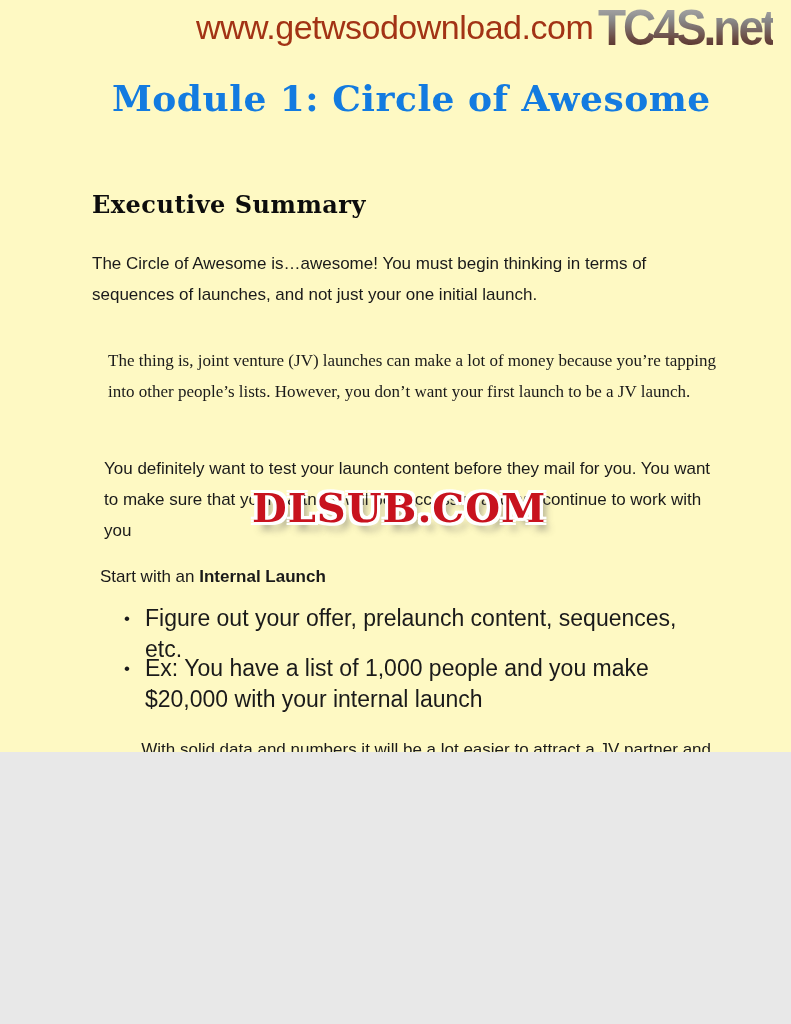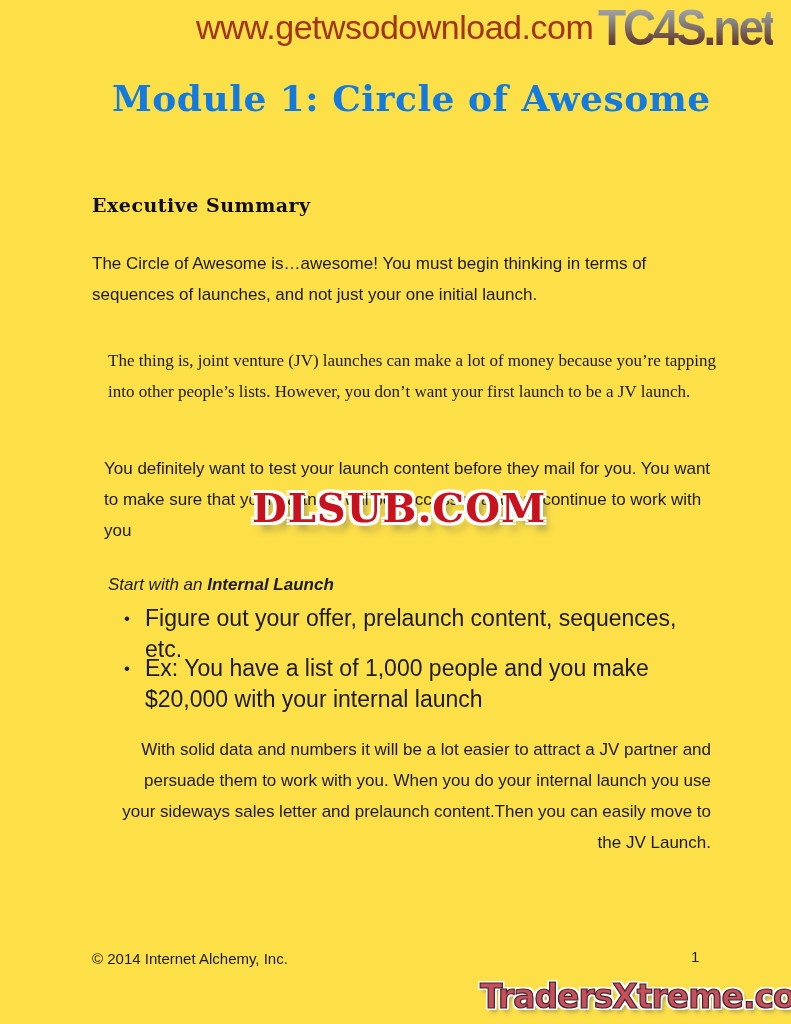--- a/index.html
+++ b/index.html
@@ -1,19 +1,19 @@
 <!DOCTYPE html>
 <html><head>
 <meta charset="utf-8">
 <style>
   html,body{margin:0;padding:0;background:#e8e8e8;}
   .page{
     position:relative;
-    width:791px;height:1024px;
-    background:#fde047;
+    width:791px;height:752px;
+    background:#fef9c3;
     overflow:hidden;
     font-family:"Liberation Sans",sans-serif;
     color:#1a1a1a;
   }
   
   .header-url{
     position:absolute;left:196px;top:8px;
     font-family:"Liberation Sans",sans-serif;
     font-size:34px;line-height:38px;
     color:#a23315;
@@ -41,21 +41,21 @@
     font-weight:800;
     font-size:36px;line-height:44px;
     color:#137be0;
     letter-spacing:0.5px;
     white-space:nowrap;
   }
   .section-heading{
     position:absolute;left:92px;top:190px;
     font-family:"DejaVu Serif",serif;
     font-weight:800;
-    font-size:19px;line-height:30px;
+    font-size:24px;line-height:30px;
     color:#0d0d0d;
     letter-spacing:0.5px;
   }
   
   .para{
     position:absolute;left:92px;width:616px;
     font-size:17px;line-height:31px;
     color:#1a1a1a;
   }
   .p1{top:248px;}
@@ -131,21 +131,21 @@
   <h1 class="doc-title" style="margin:0;">Module 1: Circle of Awesome</h1>
 
   <h2 class="section-heading" style="margin:0;">Executive Summary</h2>
 
   <p class="para p1" style="margin:0;">The Circle of Awesome is…awesome! You must begin thinking in terms of sequences of launches, and not just your one initial launch.</p>
 
   <p class="para p2" style="margin:16px;font-family:Liberation Serif, serif;">The thing is, joint venture (JV) launches can make a lot of money because you’re tapping into other people’s lists. However, you don’t want your first launch to be a JV launch.</p>
 
   <p class="para p3" style="margin:12px;">You definitely want to test your launch content before they mail for you. You want to make sure that your partners will be successful and will continue to work with you</p>
 
-  <p class="para start-line" style="margin:16px;font-style:italic;"><span>Start with an </span><b>Internal Launch</b></p>
+  <p class="para start-line" style="margin:8px;"><span>Start with an </span><b>Internal Launch</b></p>
 
   <div class="bullet b1">Figure out your offer, prelaunch content, sequences, etc.</div>
 
   <div class="bullet b2">Ex: You have a list of 1,000 people and you make $20,000 with your internal launch</div>
 
   <p class="para closing" style="margin:0;text-align:right;">With solid data and numbers it will be a lot easier to attract a JV partner and persuade them to work with you. When you do your internal launch you use your sideways sales letter and prelaunch content.Then you can easily move to the JV Launch.</p>
 
   <div class="watermark">DLSUB.COM</div>
 
   <div class="footer-copy">© 2014 Internet Alchemy, Inc.</div>

